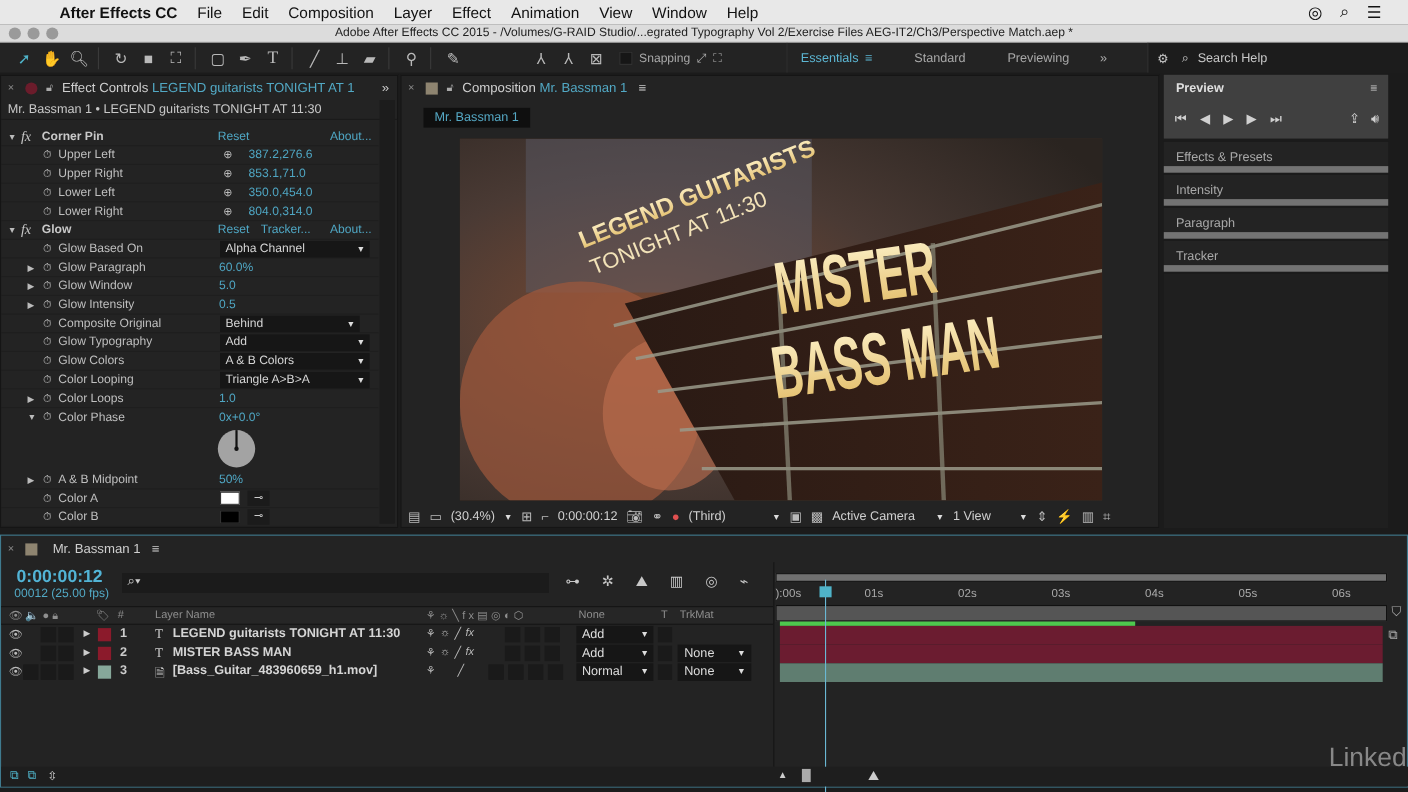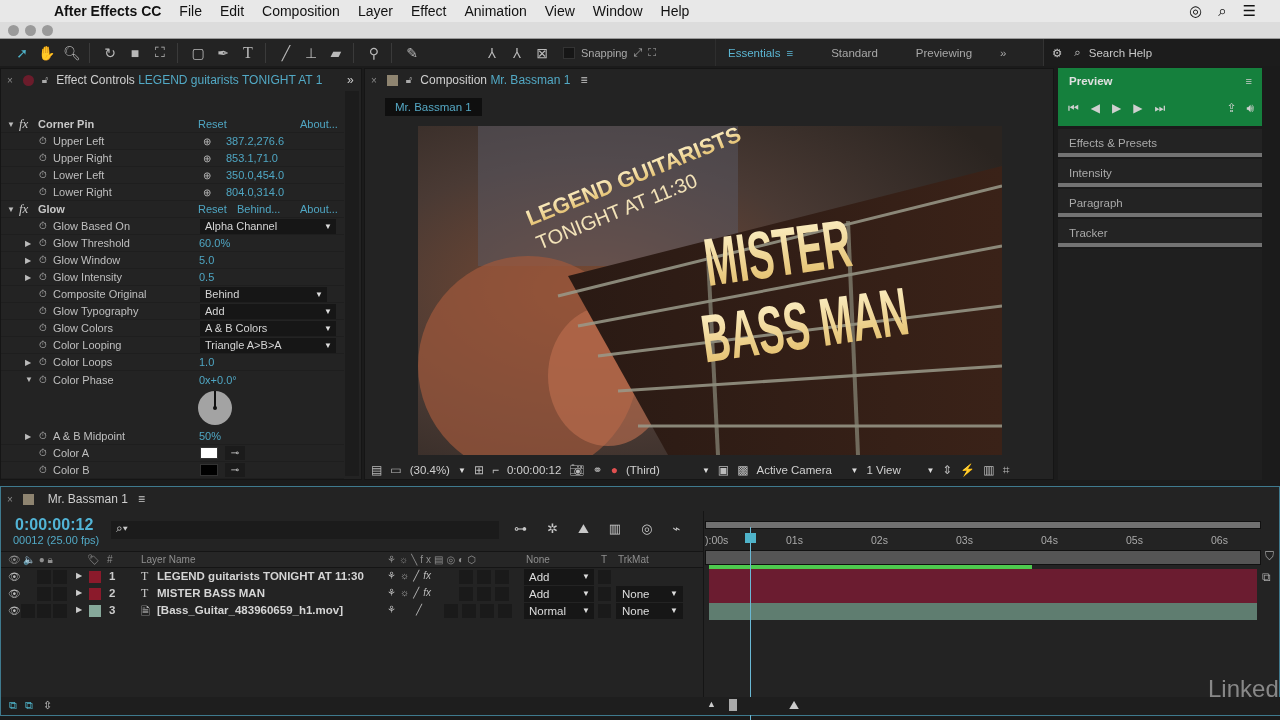--- a/index.html
+++ b/index.html
@@ -56,26 +56,26 @@
 .eyed{position:absolute;left:224px;width:20px;height:14px;background:#1b1b1b;color:#ccc;font-size:10px;text-align:center;line-height:14px}
 #ec .scroll{position:absolute;right:2px;top:22px;width:14px;height:385px;background:#1c1c1c}
 
 #comp{left:364px;top:68px;width:690px;height:412px}
 #comptab2{position:absolute;left:20px;top:29px;height:18px;background:#0f0f0f;color:#55a8c4;font-size:11.5px;padding:0 10px;line-height:18px}
 #viewer{position:absolute;left:53px;top:57px;width:584px;height:329px;overflow:hidden;background:#3a2a20}
 #compfoot{position:absolute;left:0;top:390px;width:688px;height:22px;display:flex;align-items:center;gap:8px;padding-left:6px;color:#d0d0d0;font-size:11.5px}
 #compfoot .ic{color:#bbb;font-size:12px}
 #compfoot .arr{font-size:8px;color:#ddd}
 
-#preview{left:1058px;top:68px;width:204px;height:58px;background:#15803d}
+#preview{left:1058px;top:68px;width:204px;height:58px;background:#404040}
 #preview .t{position:absolute;left:11px;top:7px;color:#e0e0e0;font-size:11.5px;font-weight:bold}
 #preview .m{position:absolute;right:10px;top:7px;color:#ccc;font-size:11px}
 #preview .ctrls{position:absolute;left:10px;top:33px;display:flex;gap:12px;color:#d0d0d0;font-size:12px}
 #preview .ctrls2{position:absolute;right:8px;top:33px;display:flex;gap:10px;color:#d0d0d0;font-size:12px}
-.rpanel{left:1058px;width:204px;height:28px;background:#232323;border-bottom:4px solid #737373;color:#a9a9a9;font-size:11.5px;line-height:28px;padding-left:11px}
+.rpanel{left:1058px;width:204px;height:28px;background:#232323;border-bottom:6px solid #737373;color:#a9a9a9;font-size:11.5px;line-height:28px;padding-left:11px}
 
 #tl{left:0;top:486px;width:1280px;height:230px;border:1px solid #3f7a8e;background:#232323}
 #tl .ptab{height:24px}
 #tc{position:absolute;left:14px;top:29px;color:#52b4d6;font-size:16px;font-weight:bold}
 #fps{position:absolute;left:12px;top:47px;color:#52a9c5;font-size:11px}
 #tlsearch{position:absolute;left:110px;top:34px;width:388px;height:18px;background:#1b1b1b;color:#ccc;font-size:12px;padding-left:5px}
 #tlicons{position:absolute;left:513px;top:34px;display:flex;gap:20px;color:#c8c8c8;font-size:13px}
 #colhdr{position:absolute;left:0;top:64px;width:702px;height:17px;background:#262626;border-top:1px solid #151515;border-bottom:1px solid #151515;color:#8f8f8f;font-size:10px}
 #colhdr span{position:absolute;top:2px}
 .lrow{position:absolute;left:0;width:702px;height:17px;font-size:11.5px}
@@ -126,20 +126,21 @@
     <span>☰</span>
   </div>
 </div>
 
 <div id="titlebar" class="abs">
   <div class="dots">
       <span></span>
       <span></span>
       <span></span>
     </div>
+  <span>Adobe After Effects CC 2015 - /Volumes/G-RAID Studio/...egrated Typography Vol 2/Exercise Files AEG-IT2/Ch3/Perspective Match.aep *</span>
 </div>
 
 <div id="toolbar" class="abs">
   <span style="width:8px"></span>
   <span class="tb sel">➚</span>
   <span class="tb">✋</span>
   <span class="tb">🔍︎</span>
   <span class="tsep"></span>
   <span class="tb">↻</span>
   <span class="tb">■</span>
@@ -181,20 +182,21 @@
 </div>
 
 <div id="ec" class="abs panel">
   <div class="ptab">
     <span class="x">×</span>
     <span class="lab" style="background:#6b1c2b;border-radius:50%"></span>
     <span class="lock">🔓︎</span>
     <span>Effect Controls</span>&nbsp;<span class="blue">LEGEND guitarists TONIGHT AT 1</span>
     <span style="position:absolute;left:346px;top:4px;color:#ccc;font-size:12px">»</span>
   </div>
+  <div class="sub">Mr. Bassman 1 • LEGEND guitarists TONIGHT AT 11:30</div>
   <div class="scroll"></div>
 
   <div class="erow" style="top:47px">
     <span class="tri">▼</span>
     <span class="fx">fx</span>
     <span class="nm hdr">Corner Pin</span>
     <span class="lnk" style="left:197px">Reset</span>
     <span class="lnk" style="left:299px">About...</span>
   </div>
   <div class="erow" style="top:64px">
@@ -220,32 +222,32 @@
       <span class="nm">Lower Right</span>
     <span class="cross">⊕</span>
       <span class="val2">804.0,314.0</span>
   </div>
 
   <div class="erow" style="top:132px">
     <span class="tri">▼</span>
     <span class="fx">fx</span>
     <span class="nm hdr">Glow</span>
     <span class="lnk" style="left:197px">Reset</span>
-    <span class="lnk" style="left:236px">Behind...</span>
+    <span class="lnk" style="left:236px">Tracker...</span>
     <span class="lnk" style="left:299px">About...</span>
   </div>
   <div class="erow" style="top:149px">
     <span class="sw">⏱</span>
       <span class="nm">Glow Based On</span>
     <div class="dd" style="width:136px"><span>Alpha Channel</span><span class="arr">▼</span></div>
   </div>
   <div class="erow" style="top:166px">
     <span class="tri" style="margin-left:24px">▶</span>
     <span class="sw">⏱</span>
-      <span class="nm">Glow Threshold</span>
+      <span class="nm">Glow Paragraph</span>
     <span class="val">60.0%</span>
   </div>
   <div class="erow" style="top:183px">
     <span class="tri" style="margin-left:24px">▶</span>
     <span class="sw">⏱</span>
       <span class="nm">Glow Window</span>
     <span class="val">5.0</span>
   </div>
   <div class="erow" style="top:200px">
     <span class="tri" style="margin-left:24px">▶</span>

